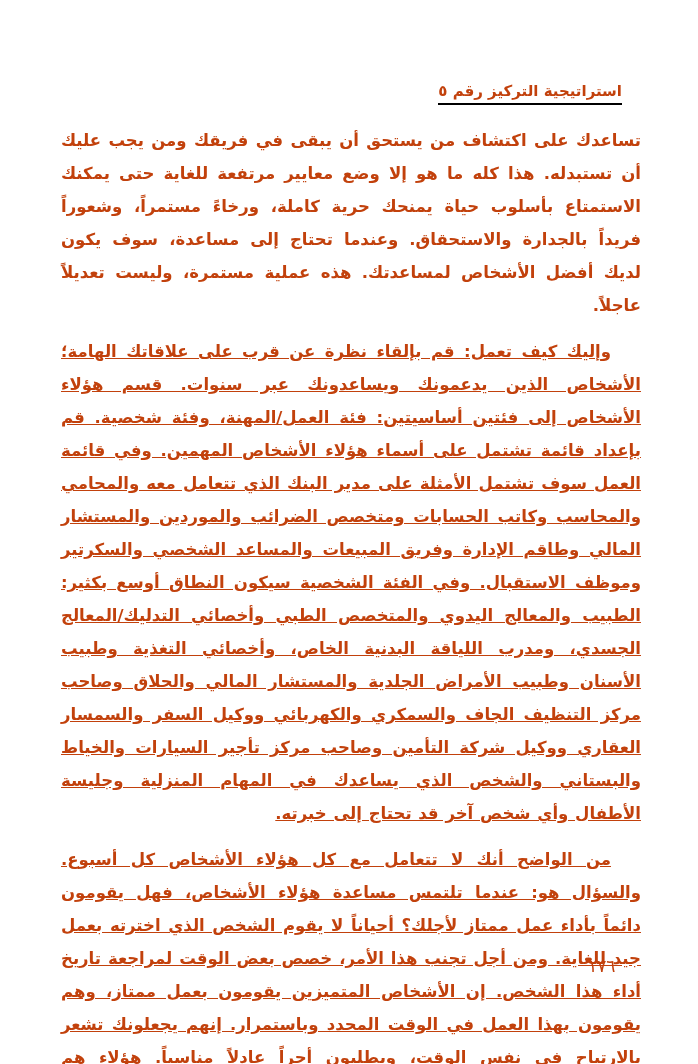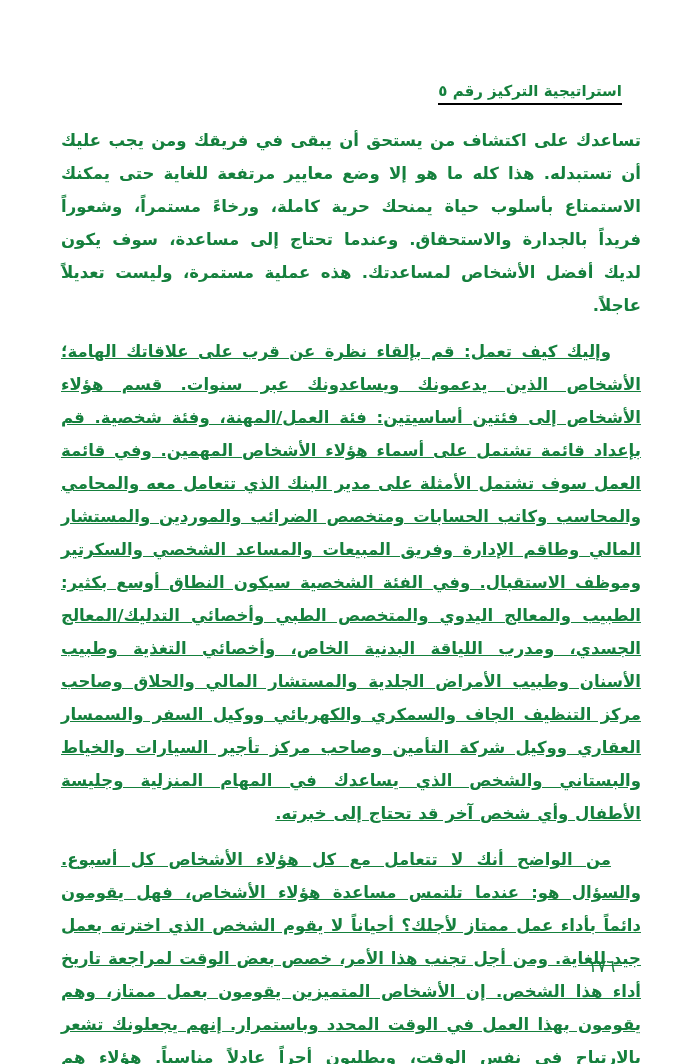--- a/index.html
+++ b/index.html
@@ -8,21 +8,21 @@
     background: #ffffff;
   }
   .page {
     position: relative;
     width: 698px;
     height: 1064px;
     margin: 0 auto;
     background: #ffffff;
     overflow: hidden;
     font-family: "DejaVu Sans", sans-serif;
-    color: #15803d;
+    color: #c2410c;
   }
   .running-header {
     position: absolute;
     top: 82px;
     right: 76px;
     direction: rtl;
     font-size: 15px;
     font-weight: bold;
     letter-spacing: 0;
     padding-bottom: 3px;

